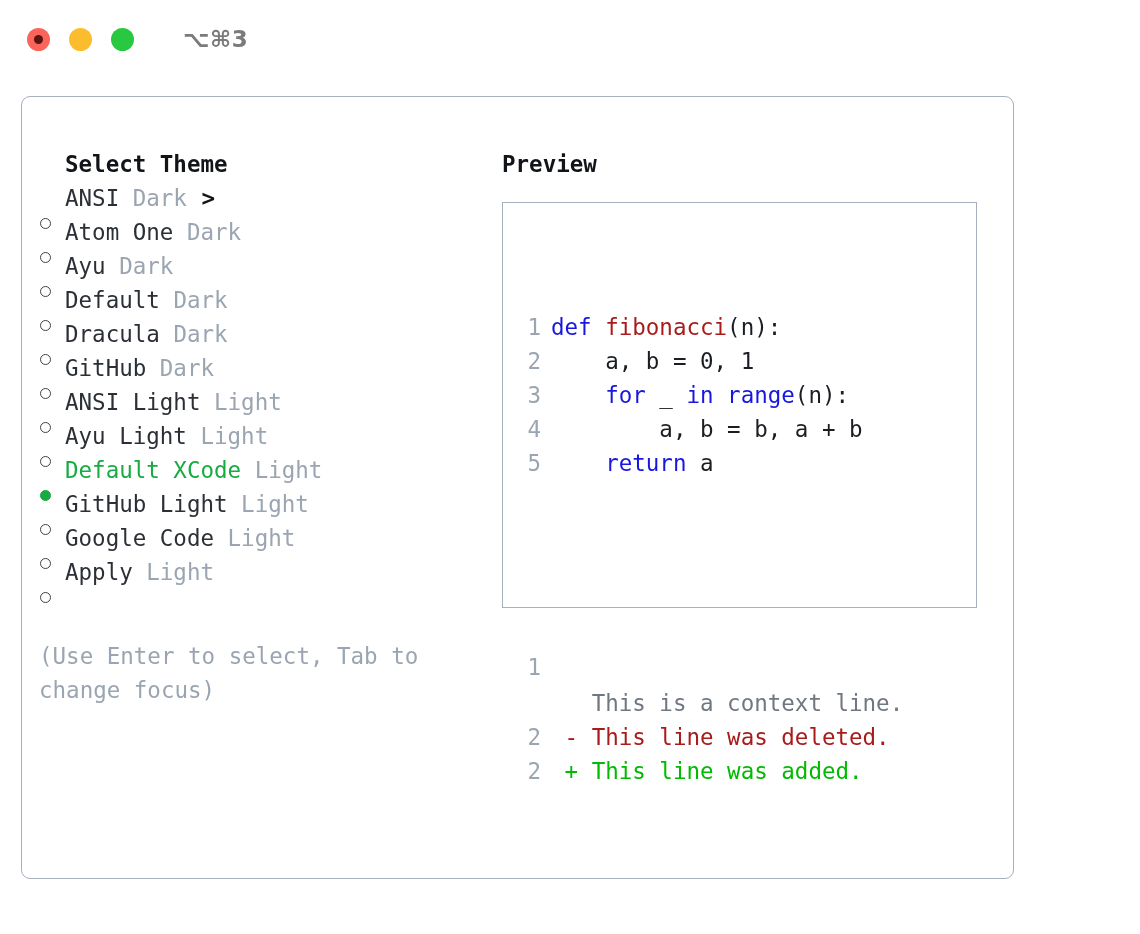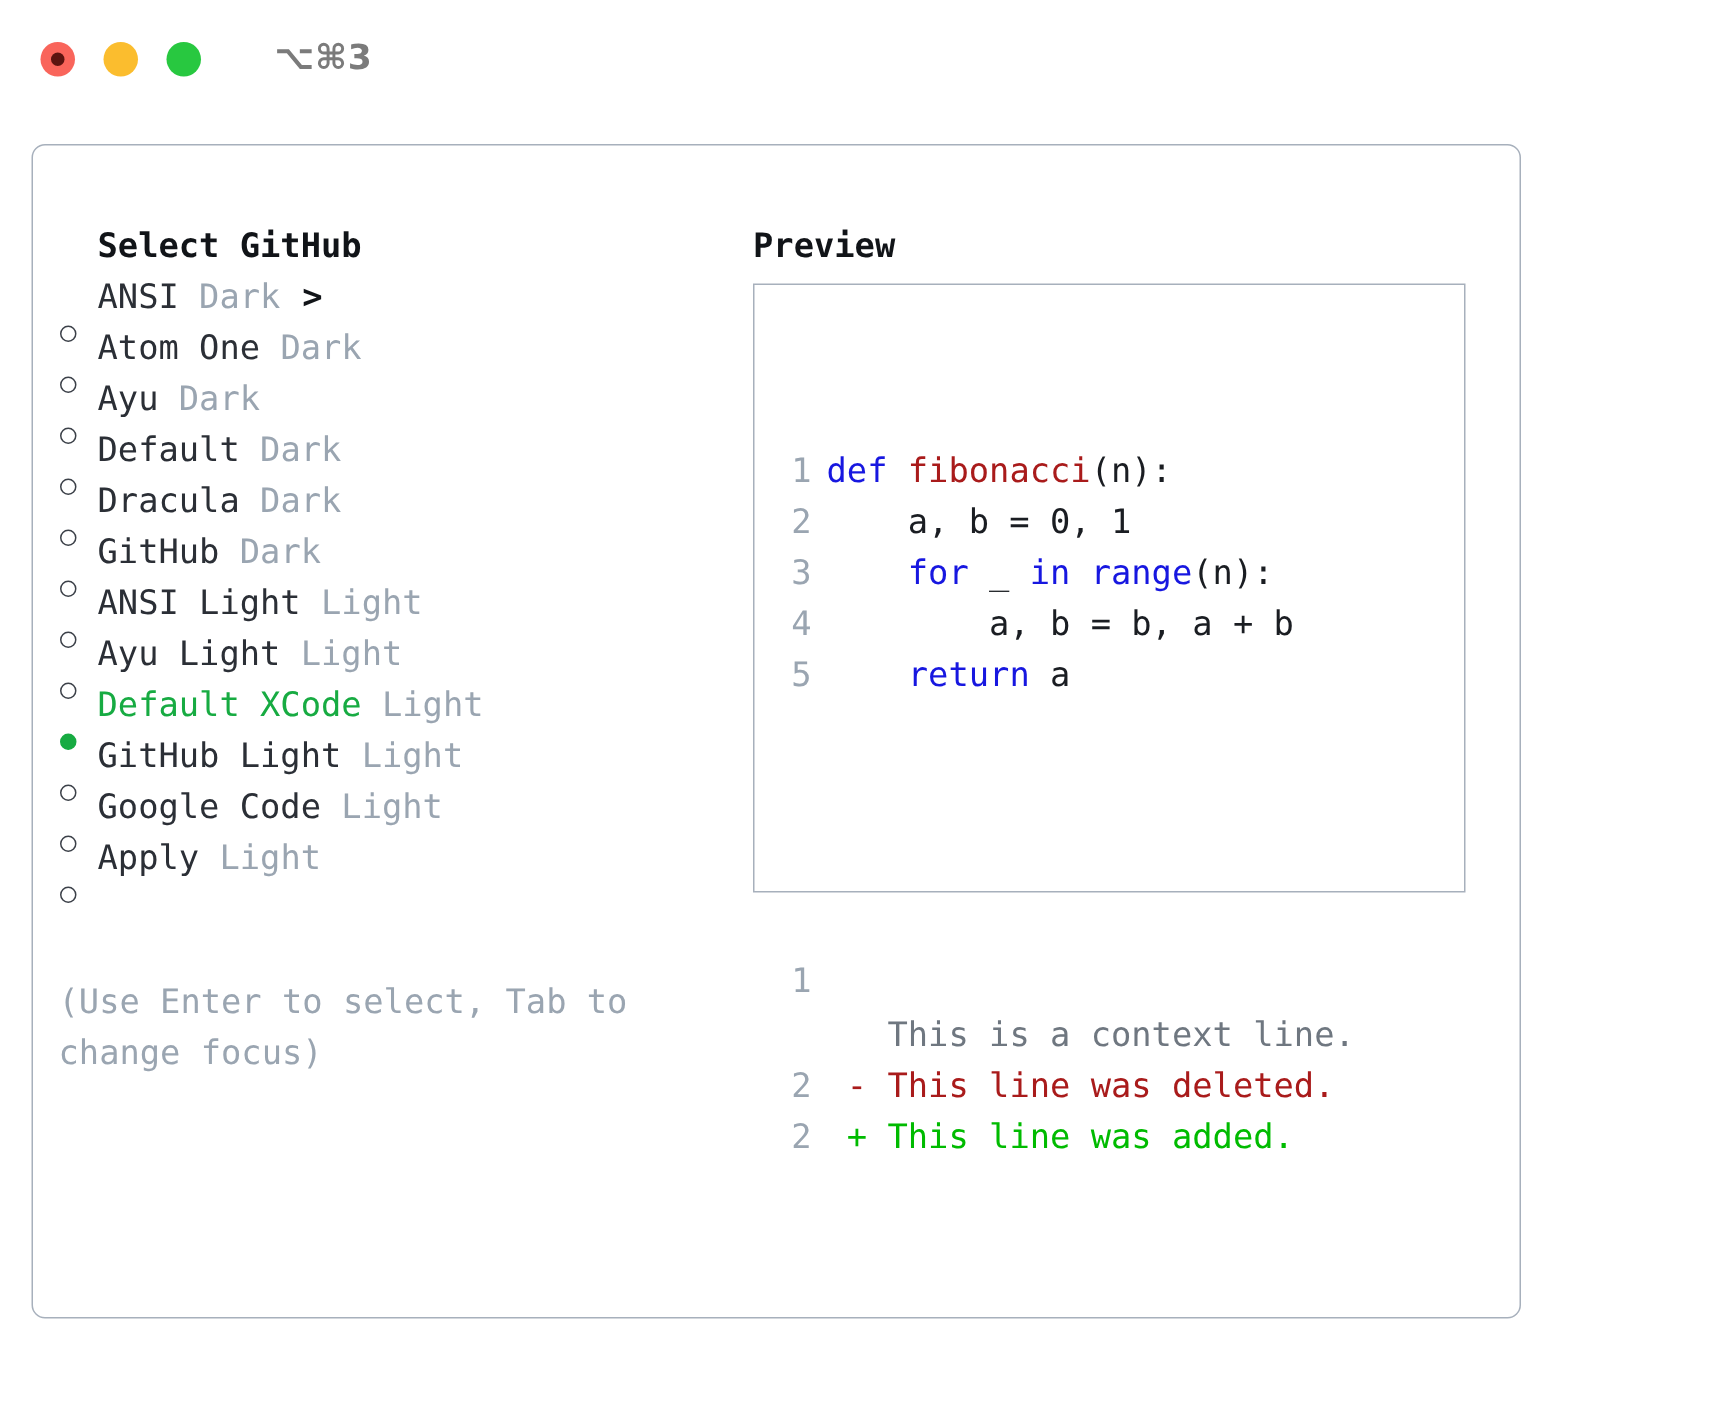--- a/index.html
+++ b/index.html
@@ -132,41 +132,41 @@
     display: flex;
     align-items: baseline;
     height: 34px;
     font-size: 22.5px;
     line-height: 34px;
     white-space: pre;
     color: #111418;
   }
 
   .hint {
-    margin-top: 32px;
+    margin-top: 20px;
     width: 400px;
     font-size: 22.5px;
     line-height: 34px;
     color: #9aa5b1;
     white-space: pre-wrap;
   }
 
   
   .right-col {
     position: absolute;
     left: 480px;
     top: 50px;
     width: 490px;
   }
   .preview-title {
     font-size: 22.5px;
     font-weight: bold;
     color: #111418;
     line-height: 34px;
-    margin-bottom: 8px;
+    margin-bottom: 21px;
   }
   .preview-box {
     width: 475px;
     height: 406px;
     border: 1.6px solid #a7b0bc;
     box-sizing: border-box;
     background: #ffffff;
     position: relative;
   }
   .code {
@@ -212,21 +212,21 @@
 
   <div class="panel">
     <div class="columns">
 
       <div class="left-col">
 
         <div class="list-line">
           <span class="marker">
             <span class="marker-caret">&gt;</span>
           </span>
-          <span class="hdr-text">Select GitHub</span>
+          <span class="hdr-text">Select Theme</span>
         </div>
 
         <div id="theme-list">
             <div class="list-line"><span class="marker"><span class="radio-off"></span></span><span class="item-name">ANSI</span><span> </span><span class="item-tag">Dark</span></div>
             <div class="list-line"><span class="marker"><span class="radio-off"></span></span><span class="item-name">Atom One</span><span> </span><span class="item-tag">Dark</span></div>
             <div class="list-line"><span class="marker"><span class="radio-off"></span></span><span class="item-name">Ayu</span><span> </span><span class="item-tag">Dark</span></div>
             <div class="list-line"><span class="marker"><span class="radio-off"></span></span><span class="item-name">Default</span><span> </span><span class="item-tag">Dark</span></div>
             <div class="list-line"><span class="marker"><span class="radio-off"></span></span><span class="item-name">Dracula</span><span> </span><span class="item-tag">Dark</span></div>
             <div class="list-line"><span class="marker"><span class="radio-off"></span></span><span class="item-name">GitHub</span><span> </span><span class="item-tag">Dark</span></div>
             <div class="list-line"><span class="marker"><span class="radio-off"></span></span><span class="item-name">ANSI Light</span><span> </span><span class="item-tag">Light</span></div>

